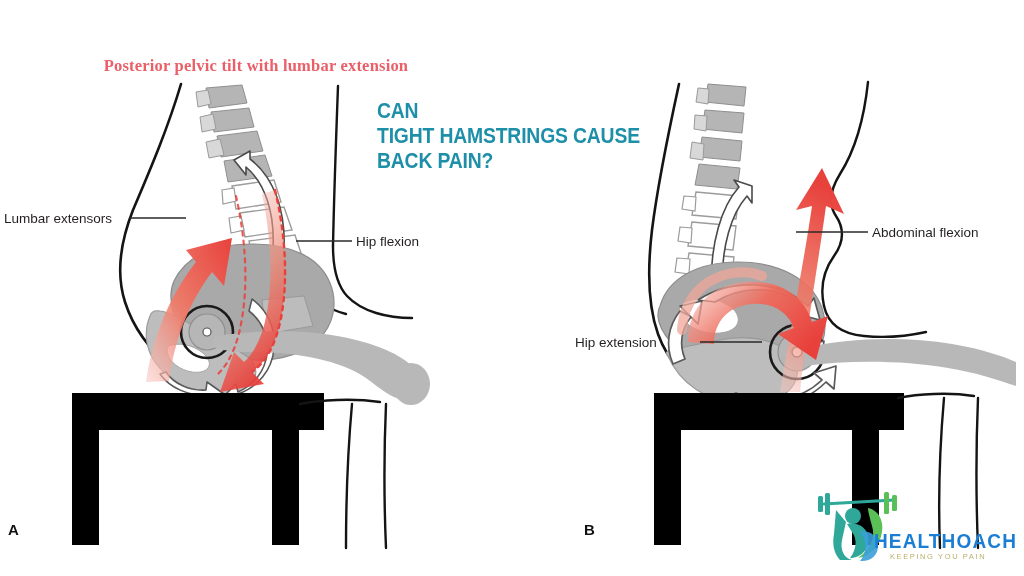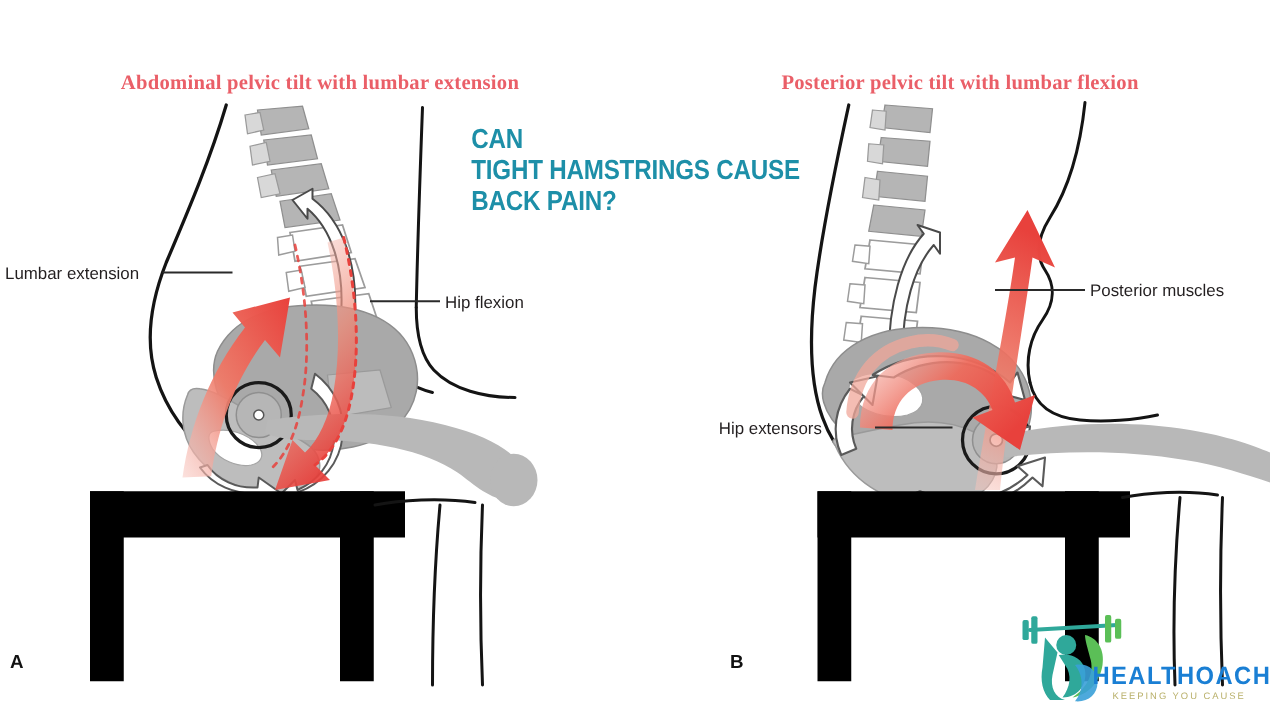--- a/index.html
+++ b/index.html
@@ -59,21 +59,21 @@
   }
   svg{display:block;overflow:visible;}
 </style>
 </head>
 <body>
 
 <div id="stage">
 
   <div class="panel" id="panel-a">
 
-    <div class="panel-title">Abdominal pelvic tilt with lumbar extension</div>
+    <div class="panel-title">Posterior pelvic tilt with lumbar extension</div>
 
     <svg width="512" height="576" viewBox="0 0 512 576">
       <defs>
         <linearGradient id="gradLumbar" x1="0" y1="1" x2="1" y2="0">
           <stop offset="0%" stop-color="#f8c9c2" stop-opacity="0.55"></stop>
           <stop offset="45%" stop-color="#ef7a68" stop-opacity="0.95"></stop>
           <stop offset="100%" stop-color="#e8413c" stop-opacity="1"></stop>
         </linearGradient>
         <linearGradient id="gradHipFlex" x1="0" y1="0" x2="0.3" y2="1">
           <stop offset="0%" stop-color="#f7cdc6" stop-opacity="0.35"></stop>
@@ -185,29 +185,28 @@
         <rect x="272" y="393" width="27" height="152"></rect>
       </g>
 
       <g fill="none" stroke="#141414" stroke-width="2.4" stroke-linecap="round">
         <path d="M300,404 C320,400 352,398 380,402"></path>
         <path d="M352,404 C348,448 346,500 346,548"></path>
         <path d="M386,404 C384,450 384,502 386,548"></path>
       </g>
     </svg>
 
-    <div class="anno" style="left:4px;top:211px;">Lumbar extension</div>
+    <div class="anno" style="left:4px;top:211px;">Lumbar extensors</div>
     <div class="anno" style="left:356px;top:234px;">Hip flexion</div>
 
     <div class="panel-letter">A</div>
   </div>
 
   <div class="panel" id="panel-b">
 
-    <div class="panel-title">Posterior pelvic tilt with lumbar flexion</div>
 
     <svg width="512" height="576" viewBox="0 0 512 576">
       <defs>
         <linearGradient id="gradAbs" x1="0" y1="1" x2="0.15" y2="0">
           <stop offset="0%" stop-color="#f6c8c0" stop-opacity="0.5"></stop>
           <stop offset="40%" stop-color="#ef7f6c" stop-opacity="0.9"></stop>
           <stop offset="100%" stop-color="#e8413c" stop-opacity="1"></stop>
         </linearGradient>
         <linearGradient id="gradHipExt" x1="0" y1="0" x2="1" y2="0.6">
           <stop offset="0%" stop-color="#f6c4bb" stop-opacity="0.55"></stop>
@@ -316,22 +315,22 @@
         <rect x="340" y="393" width="27" height="152"></rect>
       </g>
 
       <g fill="none" stroke="#141414" stroke-width="2.4" stroke-linecap="round">
         <path d="M386,398 C406,394 436,392 462,396"></path>
         <path d="M432,398 C428,444 426,498 428,548"></path>
         <path d="M466,398 C464,446 464,500 466,548"></path>
       </g>
     </svg>
 
-    <div class="anno" style="left:360px;top:225px;">Posterior muscles</div>
-    <div class="anno" style="left:63px;top:335px;">Hip extensors</div>
+    <div class="anno" style="left:360px;top:225px;">Abdominal flexion</div>
+    <div class="anno" style="left:63px;top:335px;">Hip extension</div>
 
     <div class="panel-letter" style="left:72px;">B</div>
   </div>
 
   <div id="overlay-text">
     <div>CAN</div>
     <div>TIGHT HAMSTRINGS CAUSE</div>
     <div>BACK PAIN?</div>
   </div>
 
@@ -354,16 +353,16 @@
         <path d="M35,36 C44,34 54,38 56,48 C58,60 50,70 38,70 C44,62 46,52 40,44 Z"></path>
       </g>
       <g fill="#5bbf57">
         <path d="M56,20 C66,22 72,32 70,44 C68,58 58,68 46,70 C58,62 64,50 60,38 C58,30 56,24 56,20 Z"></path>
       </g>
       <g fill="#3aa0d8" opacity="0.9">
         <path d="M48,44 C58,42 66,48 66,58 C66,68 58,74 48,73 C54,66 56,54 48,44 Z"></path>
       </g>
     </svg>
     <div id="logo-wordmark"><span>HEALTH</span><span class="wm-coach">OACH</span></div>
-    <div id="logo-tagline">KEEPING YOU CAUSE</div>
+    <div id="logo-tagline">KEEPING YOU PAIN</div>
   </div>
 
 </div>
 
 </body></html>

